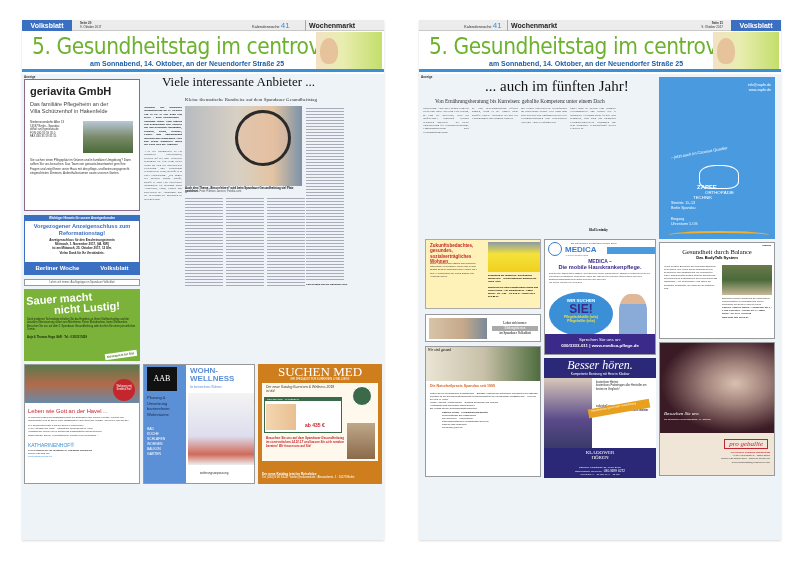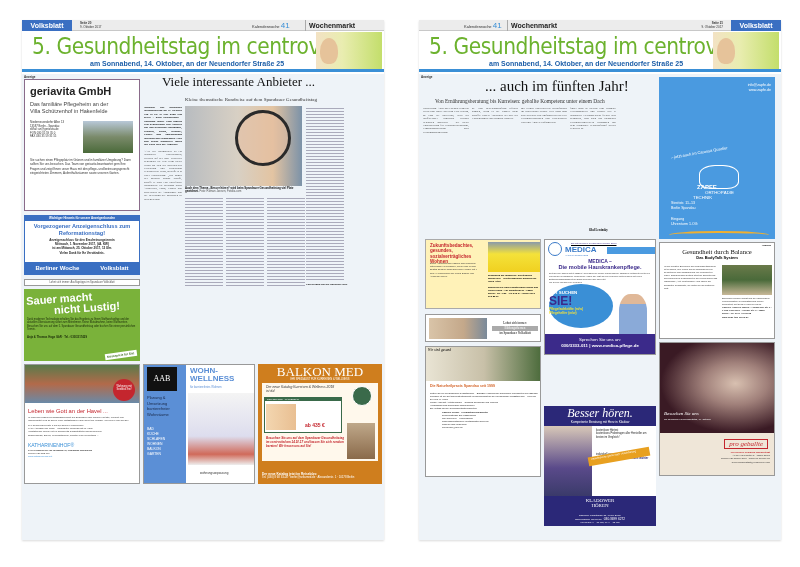--- a/index.html
+++ b/index.html
@@ -146,21 +146,21 @@
         <li>SCHLAFEN</li>
         <li>WOHNEN</li>
         <li>BALKON</li>
         <li>GARTEN</li>
       </ul>
       <div style="position:absolute;left:44px;top:28px;width:66px;height:72px;background:linear-gradient(180deg,#f4f4f4 0%,#dde 60%,#d06a5a 85%,#eee 100%);"></div>
       <div style="position:absolute;left:56px;top:106px;font-size:3px;color:#333;">wohnungsanpassung</div>
     </div>
 
     <div class="box" style="left:236px;top:290px;width:124px;height:120px;background:#cf7e1e;border:none;">
-      <div style="color:#fff;font-family:'Liberation Serif',serif;font-size:13px;text-align:center;line-height:13px;margin-top:1px;">BALKON MED</div>
+      <div style="color:#fff;font-family:'Liberation Serif',serif;font-size:13px;text-align:center;line-height:13px;margin-top:1px;">SUCHEN MED</div>
       <div style="color:#fff;font-size:2.6px;text-align:center;">IHR SPEZIALIST FÜR KURREISEN &amp; WELLNESS</div>
       <div style="position:absolute;left:4px;top:19px;width:116px;height:78px;background:#fff8ec;">
         <div style="font-size:3.4px;font-style:italic;color:#333;padding:2px 4px;width:80px;">Der neue Katalog Kurreisen &amp; Wellness 2018 ist da!</div>
         <div style="position:absolute;left:2px;top:14px;width:78px;height:36px;border:1px solid #3a6a4a;background:#fff;">
           <div style="background:#3a6a4a;color:#fff;font-size:2.4px;padding:0 2px;">TSCHECHIEN · MARIENBAD</div>
           <div style="position:absolute;left:1px;top:6px;width:30px;height:26px;background:linear-gradient(90deg,#f3d6b0,#e9bf92);"></div>
           <div style="position:absolute;left:40px;top:24px;color:#c4262e;font-size:5px;font-weight:bold;">ab 435 €</div>
         </div>
         <div style="position:absolute;right:6px;top:3px;width:20px;height:20px;border-radius:50%;background:#3a6a4a;border:1px solid #fff;"></div>
         <div style="position:absolute;left:4px;top:54px;width:80px;color:#c4262e;font-size:3px;line-height:3.8px;font-style:italic;font-weight:bold;">Besuchen Sie uns auf dem Spandauer Gesundheitstag im centrovital am 14.10.17 und lassen Sie sich rundum beraten! Wir freuen uns auf Sie!</div>
@@ -240,35 +240,35 @@
 
     <div class="box" style="left:6px;top:240px;width:116px;height:28px;">
       <div style="position:absolute;left:3px;top:3px;width:58px;height:21px;background:linear-gradient(90deg,#d9c4a8,#c4a88a 60%,#7a8a9a);"></div>
       <div style="position:absolute;left:66px;top:6px;width:46px;text-align:center;font-family:'Liberation Serif',serif;font-size:3.2px;line-height:5px;">
         <div>Lohnt sich immer:</div>
         <div style="background:#aaa;color:#fff;">Bildungsthemen</div>
         <div>im Spandauer Volksblatt</div>
       </div>
     </div>
 
-    <div class="box" style="left:125px;top:165px;width:112px;height:116px;background:#fff;text-decoration:underline;">
+    <div class="box" style="left:125px;top:165px;width:112px;height:116px;background:#fff;">
       <div style="font-size:2.2px;color:#3b2a8a;padding:2px 0 0 26px;">Ein Unternehmen der Eigenbrod Gruppe Berlin</div>
       <div style="position:absolute;left:3px;top:2px;width:14px;height:14px;border-radius:50%;border:1px solid #3a7ac8;"></div>
       <div style="position:absolute;left:20px;top:6px;color:#3a7ac8;font-size:8px;font-weight:bold;line-height:8px;">MEDICA</div>
       <div style="position:absolute;left:20px;top:14px;color:#3a7ac8;font-size:2px;">HAUSKRANKENPFLEGE</div>
       <div style="position:absolute;left:62px;top:7px;width:48px;height:7px;background:#4a9ae0;"></div>
       <div style="position:absolute;left:0;right:0;top:18px;text-align:center;color:#3b2a8a;font-weight:bold;line-height:6px;">
         <div style="font-size:5px;">MEDICA –</div>
         <div style="font-size:5.6px;">Die mobile Hauskrankenpflege.</div>
       </div>
       <div style="position:absolute;left:4px;top:32px;width:104px;font-size:2.2px;line-height:3px;color:#333;">
         <div>Seit über 20 Jahren bietet MEDICA professionelle mobile Krankenpflege. Erfahrene Mitarbeiter betreuen und pflegen in häuslicher Umgebung. Haben Sie Lust auf ein modernes Unternehmen mit vielen Entwicklungsmöglichkeiten? Dann bewerben Sie sich jetzt.</div>
         <div>Wir freuen uns auf neue Kollegen!</div>
       </div>
-      <div style="position:absolute;left:4px;top:44px;width:64px;height:44px;border-radius:50%;background:#3a8fd6;color:#fff;">
+      <div style="position:absolute;left:4px;top:52px;width:64px;height:44px;border-radius:50%;background:#3a8fd6;color:#fff;text-align:center;">
         <div style="font-size:4.4px;font-weight:bold;margin-top:6px;">WIR SUCHEN</div>
         <div style="font-size:12px;font-weight:bold;line-height:12px;color:#3b2a8a;">SIE!</div>
         <div style="font-size:3.2px;color:#f4e23a;font-weight:bold;line-height:4px;">Pflegefachkräfte (m/w)</div>
         <div style="font-size:3.2px;color:#f4e23a;font-weight:bold;line-height:4px;">Pflegehelfer (m/w)</div>
       </div>
       <div style="position:absolute;left:74px;top:54px;width:28px;height:42px;background:linear-gradient(180deg,#e0b898 0%,#e0b898 25%,#8aaad8 25%,#8aaad8 100%);border-radius:40% 40% 0 0;"></div>
       <div style="position:absolute;left:0;right:0;bottom:0;height:20px;background:#3b2a8a;color:#fff;text-align:center;font-size:4.4px;line-height:6px;padding-top:3px;">
         <div>Sprechen Sie uns an:</div>
         <div style="font-weight:bold;"><span>030/3333-011</span> | <span>www.medica-pflege.de</span></div>
       </div>
@@ -299,21 +299,21 @@
         <div>Ein Vortrag für alle Gesundheitsinteressierten!</div>
         <div style="font-weight:bold;padding-left:12px;">Gabriele Gruber - Heilpraktikerin/Dozentin</div>
         <div style="padding-left:12px;">Zeppelinstrasse 211 13583 Berlin</div>
         <div style="padding-left:12px;">030 39760766 – 01795036874</div>
         <div style="padding-left:12px;">www.schmerztherapie-deutschsaltes-berlin.de</div>
         <div style="padding-left:12px;">www.wir-sind-gesund.de</div>
         <div style="padding-left:12px;">info.gruber@gmx.de</div>
       </div>
     </div>
 
-    <div class="box" style="left:125px;top:284px;width:112px;height:120px;background:#2b2878;border:none;margin-top:48px;">
+    <div class="box" style="left:125px;top:284px;width:112px;height:120px;background:#2b2878;border:none;">
       <div style="text-align:center;color:#fff;font-family:'Liberation Serif',serif;font-style:italic;font-size:12px;line-height:14px;">Besser hören.</div>
       <div style="text-align:center;color:#fff;font-size:3.2px;">Kompetente Beratung mit Herz in Kladow</div>
       <div style="position:absolute;left:0;top:20px;width:112px;height:70px;background:#fff;">
         <div style="position:absolute;left:0;top:0;width:48px;height:70px;background:linear-gradient(180deg,#d8c8b8 0%,#5a4a8a 60%,#3a3a6a 100%);"></div>
         <ul style="position:absolute;left:52px;top:3px;width:58px;font-size:2.6px;line-height:3.4px;color:#222;list-style:none;">
           <li>kostenloser Hörtest</li>
           <li>kostenloses Probetragen aller Hersteller am besten im Vergleich!</li>
           <li style="margin-top:14px;">individuell angepasster Gehörschutz</li>
           <li style="color:#2b2878;font-weight:bold;">...und alles was das Hören einfach leichter macht!</li>
         </ul>

